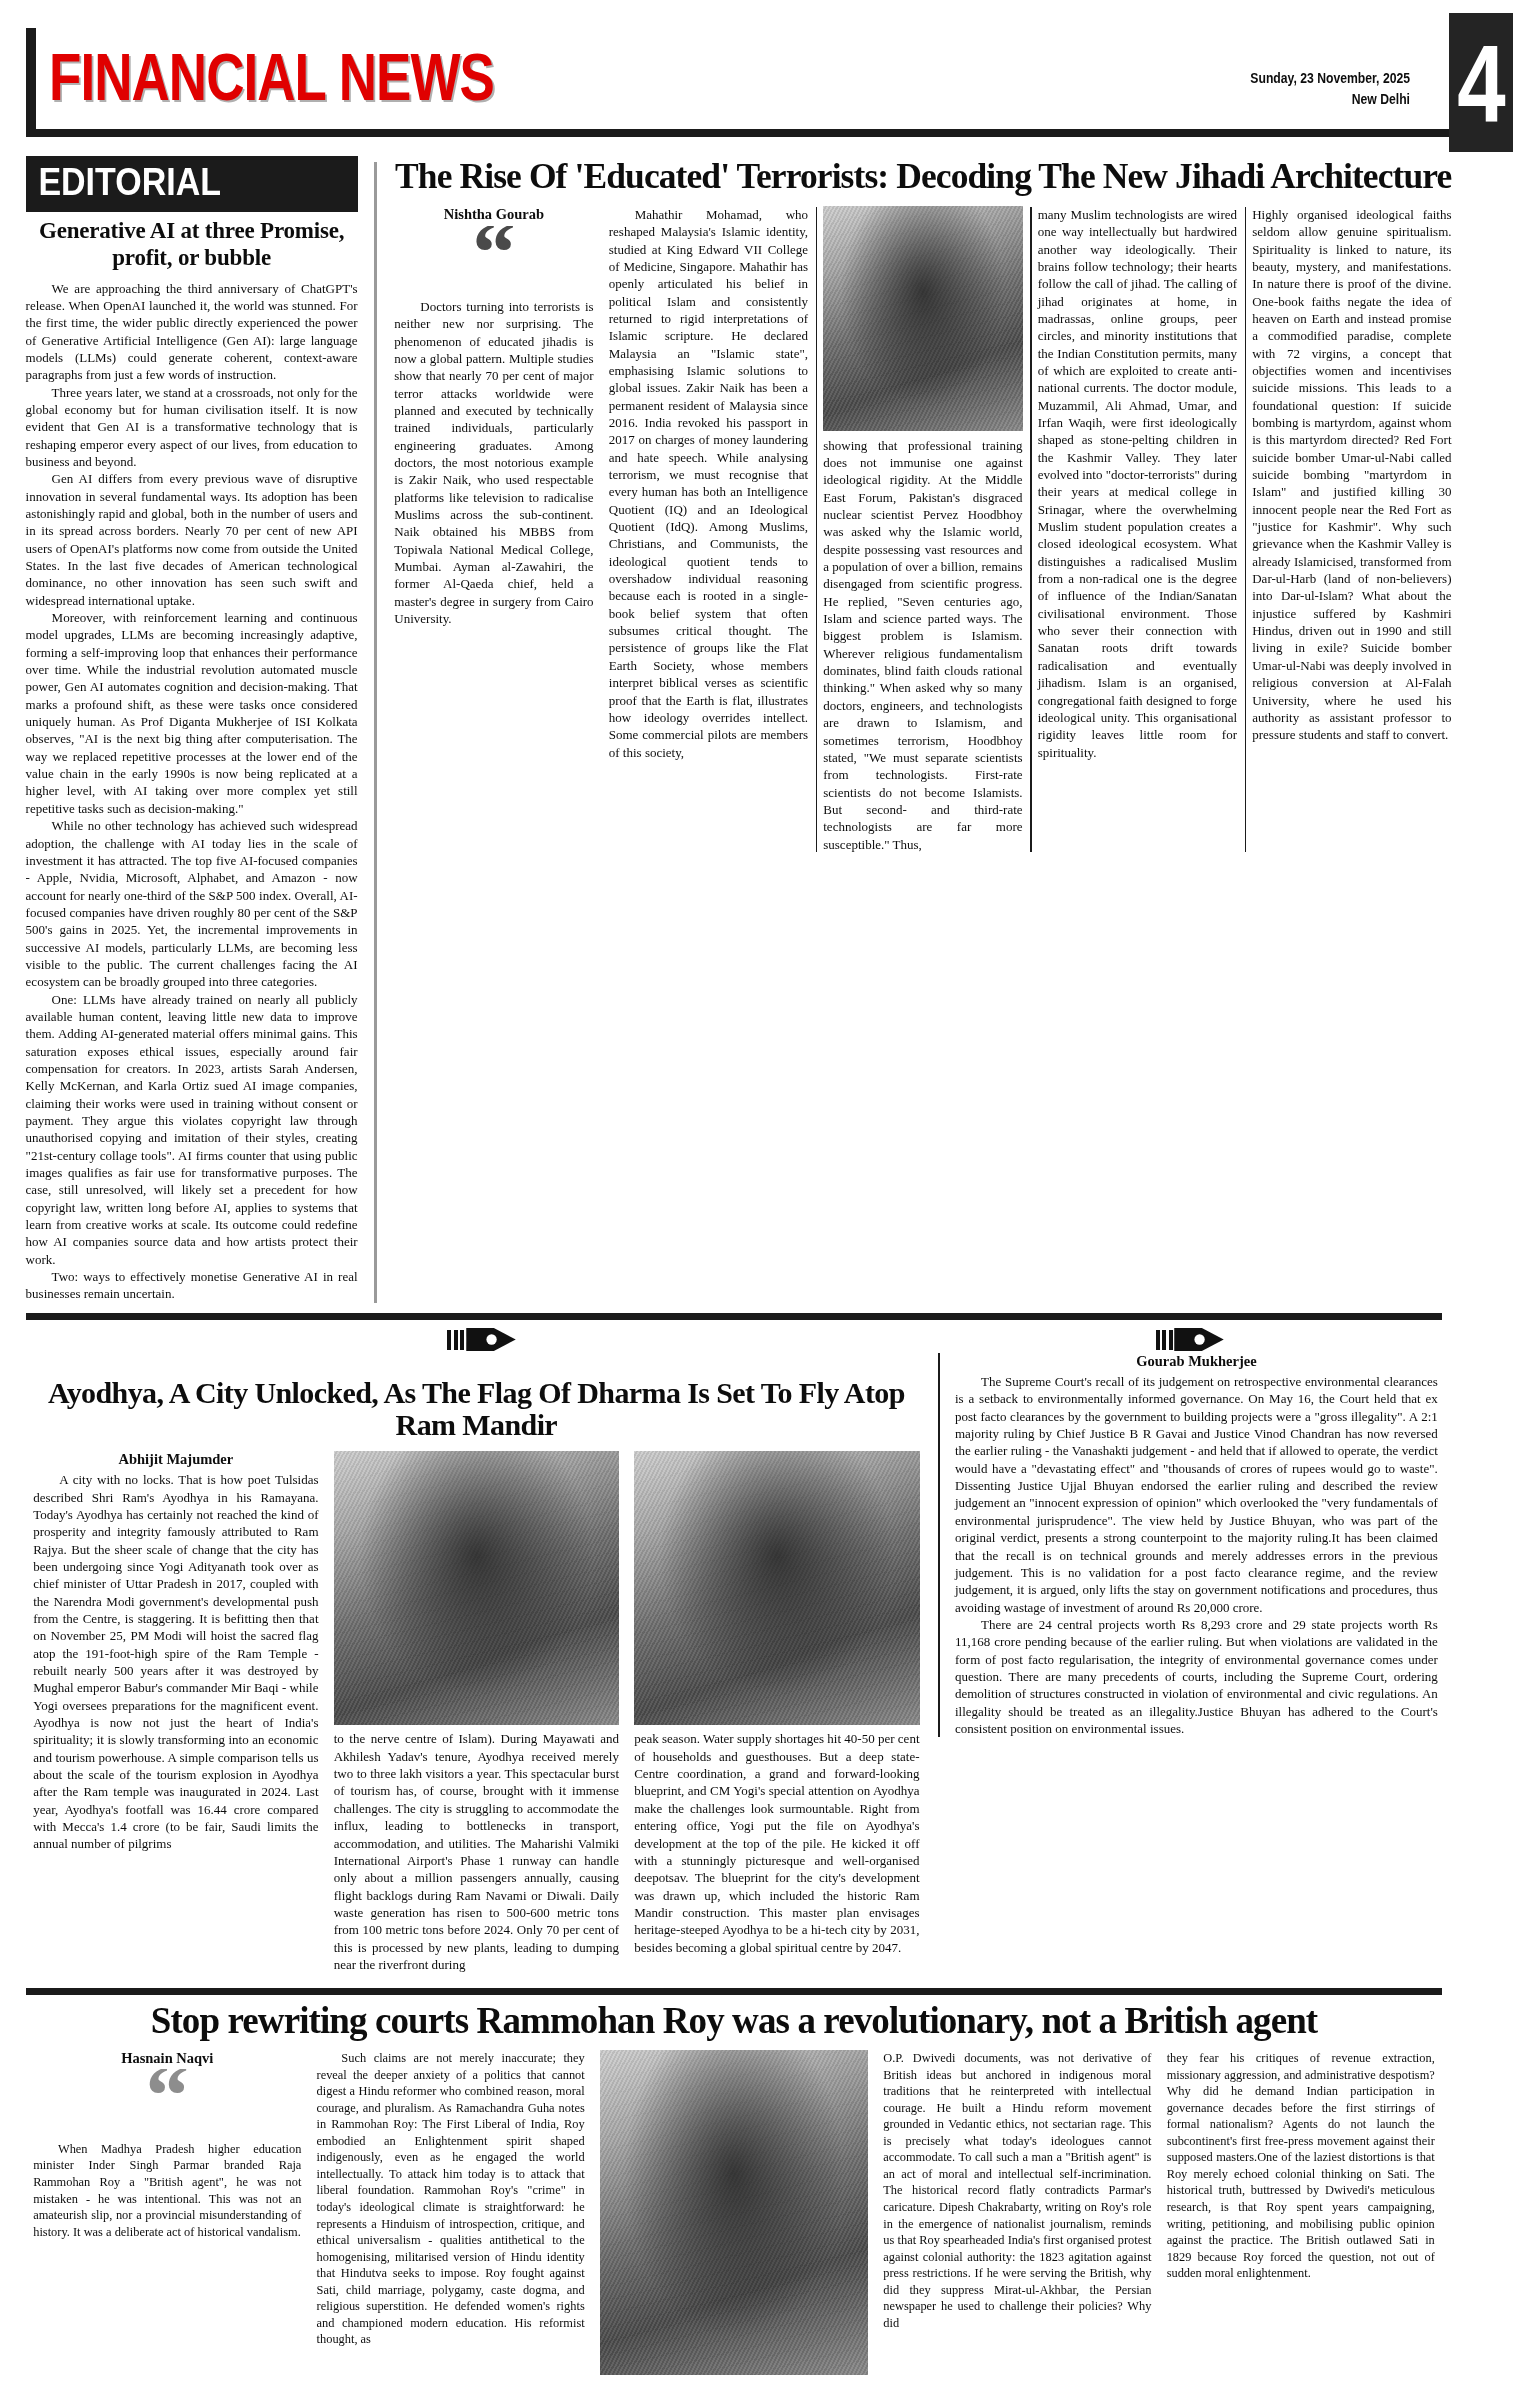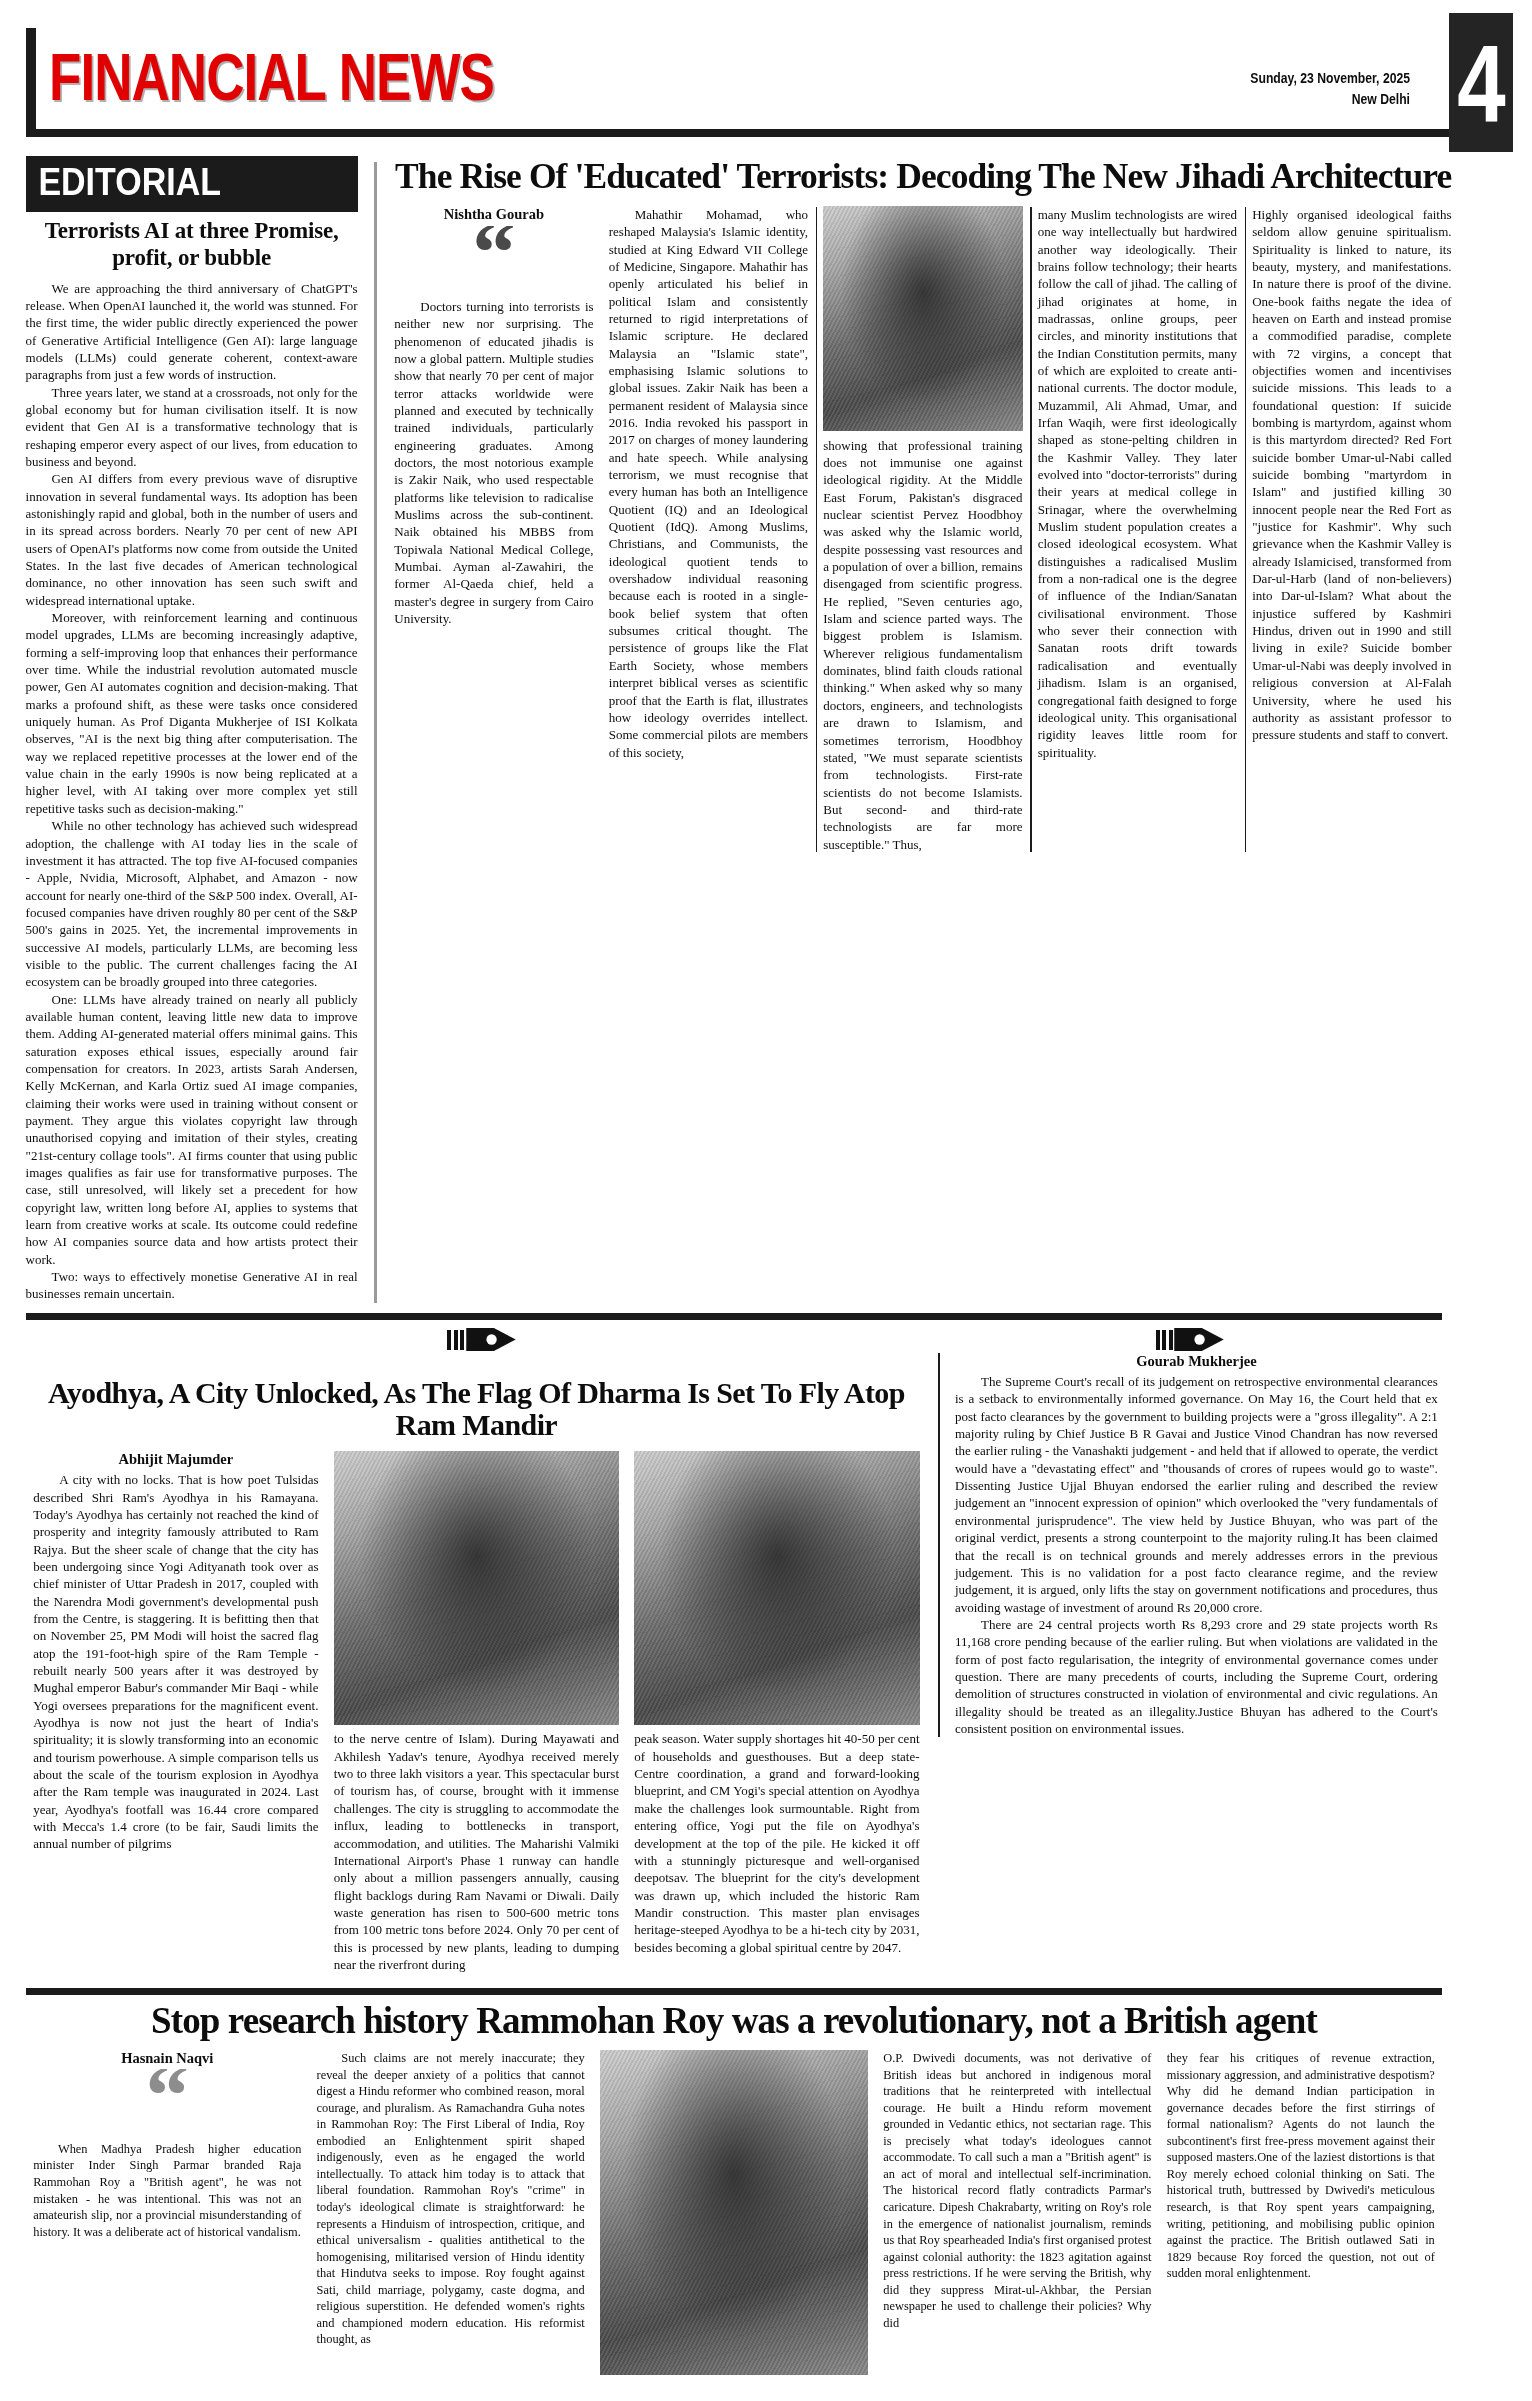--- a/index.html
+++ b/index.html
@@ -281,21 +281,21 @@
   <div class="mast-pagebox"></div>
   <div class="mast-pagenum">4</div>
 </div>
 
 <div class="page">
 
   <div class="topblock">
 
     <div class="editorial-col">
       <span class="ed-badge">EDITORIAL</span>
-      <div class="ed-head">Terrorists AI at three Promise, profit, or bubble</div>
+      <div class="ed-head">Generative AI at three Promise, profit, or bubble</div>
       <div class="body-text">
         <p>We are approaching the third anniversary of ChatGPT's release. When OpenAI launched it, the world was stunned. For the first time, the wider public directly experienced the power of Generative Artificial Intelligence (Gen AI): large language models (LLMs) could generate coherent, context-aware paragraphs from just a few words of instruction.</p>
         <p>Three years later, we stand at a crossroads, not only for the global economy but for human civilisation itself. It is now evident that Gen AI is a transformative technology that is reshaping emperor every aspect of our lives, from education to business and beyond.</p>
         <p>Gen AI differs from every previous wave of disruptive innovation in several fundamental ways. Its adoption has been astonishingly rapid and global, both in the number of users and in its spread across borders. Nearly 70 per cent of new API users of OpenAI's platforms now come from outside the United States. In the last five decades of American technological dominance, no other innovation has seen such swift and widespread international uptake.</p>
         <p>Moreover, with reinforcement learning and continuous model upgrades, LLMs are becoming increasingly adaptive, forming a self-improving loop that enhances their performance over time. While the industrial revolution automated muscle power, Gen AI automates cognition and decision-making. That marks a profound shift, as these were tasks once considered uniquely human. As Prof Diganta Mukherjee of ISI Kolkata observes, "AI is the next big thing after computerisation. The way we replaced repetitive processes at the lower end of the value chain in the early 1990s is now being replicated at a higher level, with AI taking over more complex yet still repetitive tasks such as decision-making."</p>
         <p>While no other technology has achieved such widespread adoption, the challenge with AI today lies in the scale of investment it has attracted. The top five AI-focused companies - Apple, Nvidia, Microsoft, Alphabet, and Amazon - now account for nearly one-third of the S&amp;P 500 index. Overall, AI-focused companies have driven roughly 80 per cent of the S&amp;P 500's gains in 2025. Yet, the incremental improvements in successive AI models, particularly LLMs, are becoming less visible to the public. The current challenges facing the AI ecosystem can be broadly grouped into three categories.</p>
         <p>One: LLMs have already trained on nearly all publicly available human content, leaving little new data to improve them. Adding AI-generated material offers minimal gains. This saturation exposes ethical issues, especially around fair compensation for creators. In 2023, artists Sarah Andersen, Kelly McKernan, and Karla Ortiz sued AI image companies, claiming their works were used in training without consent or payment. They argue this violates copyright law through unauthorised copying and imitation of their styles, creating "21st-century collage tools". AI firms counter that using public images qualifies as fair use for transformative purposes. The case, still unresolved, will likely set a precedent for how copyright law, written long before AI, applies to systems that learn from creative works at scale. Its outcome could redefine how AI companies source data and how artists protect their work.</p>
         <p>Two: ways to effectively monetise Generative AI in real businesses remain uncertain.</p>
       </div>
     </div>
@@ -413,21 +413,21 @@
         <p>There are 24 central projects worth Rs 8,293 crore and 29 state projects worth Rs 11,168 crore pending because of the earlier ruling. But when violations are validated in the form of post facto regularisation, the integrity of environmental governance comes under question. There are many precedents of courts, including the Supreme Court, ordering demolition of structures constructed in violation of environmental and civic regulations. An illegality should be treated as an illegality.Justice Bhuyan has adhered to the Court's consistent position on environmental issues.</p>
       </div>
     </div>
   </div>
 
   <div class="section-div" style="margin-top:15px;">
     <div class="bar"></div>
   </div>
 
   <div class="botblock">
-    <div class="bot-head">Stop research history Rammohan Roy was a revolutionary, not a British agent</div>
+    <div class="bot-head">Stop rewriting courts Rammohan Roy was a revolutionary, not a British agent</div>
     <div class="cols5">
 
       <div>
         <div class="bot-byline">Hasnain Naqvi</div>
         <div class="bigquote light">“</div>
         <div class="body-text small-justify">
           <p>When Madhya Pradesh higher education minister Inder Singh Parmar branded Raja Rammohan Roy a "British agent", he was not mistaken - he was intentional. This was not an amateurish slip, nor a provincial misunderstanding of history. It was a deliberate act of historical vandalism.</p>
         </div>
       </div>
 

